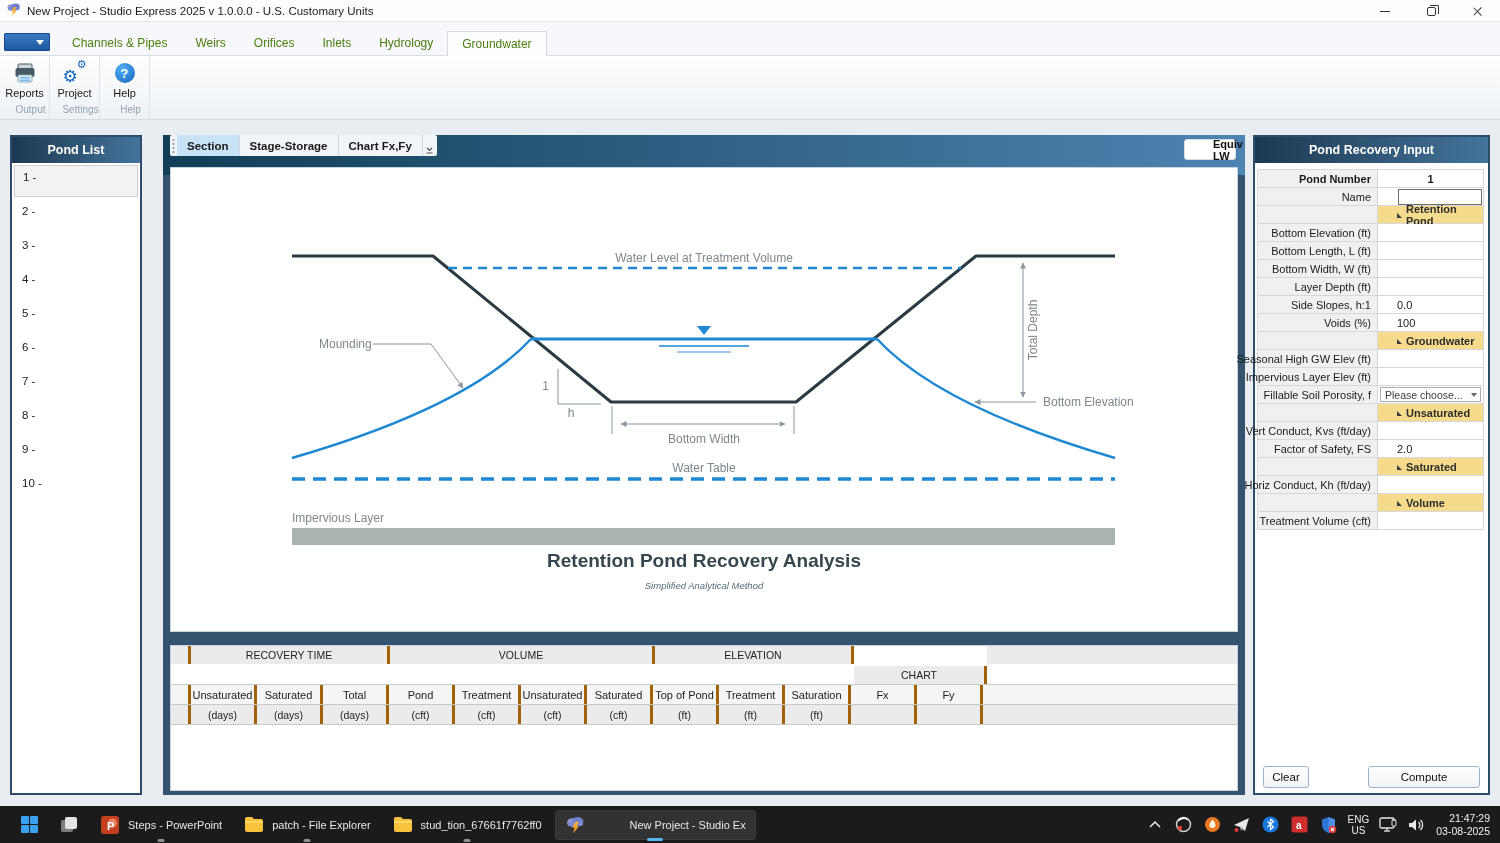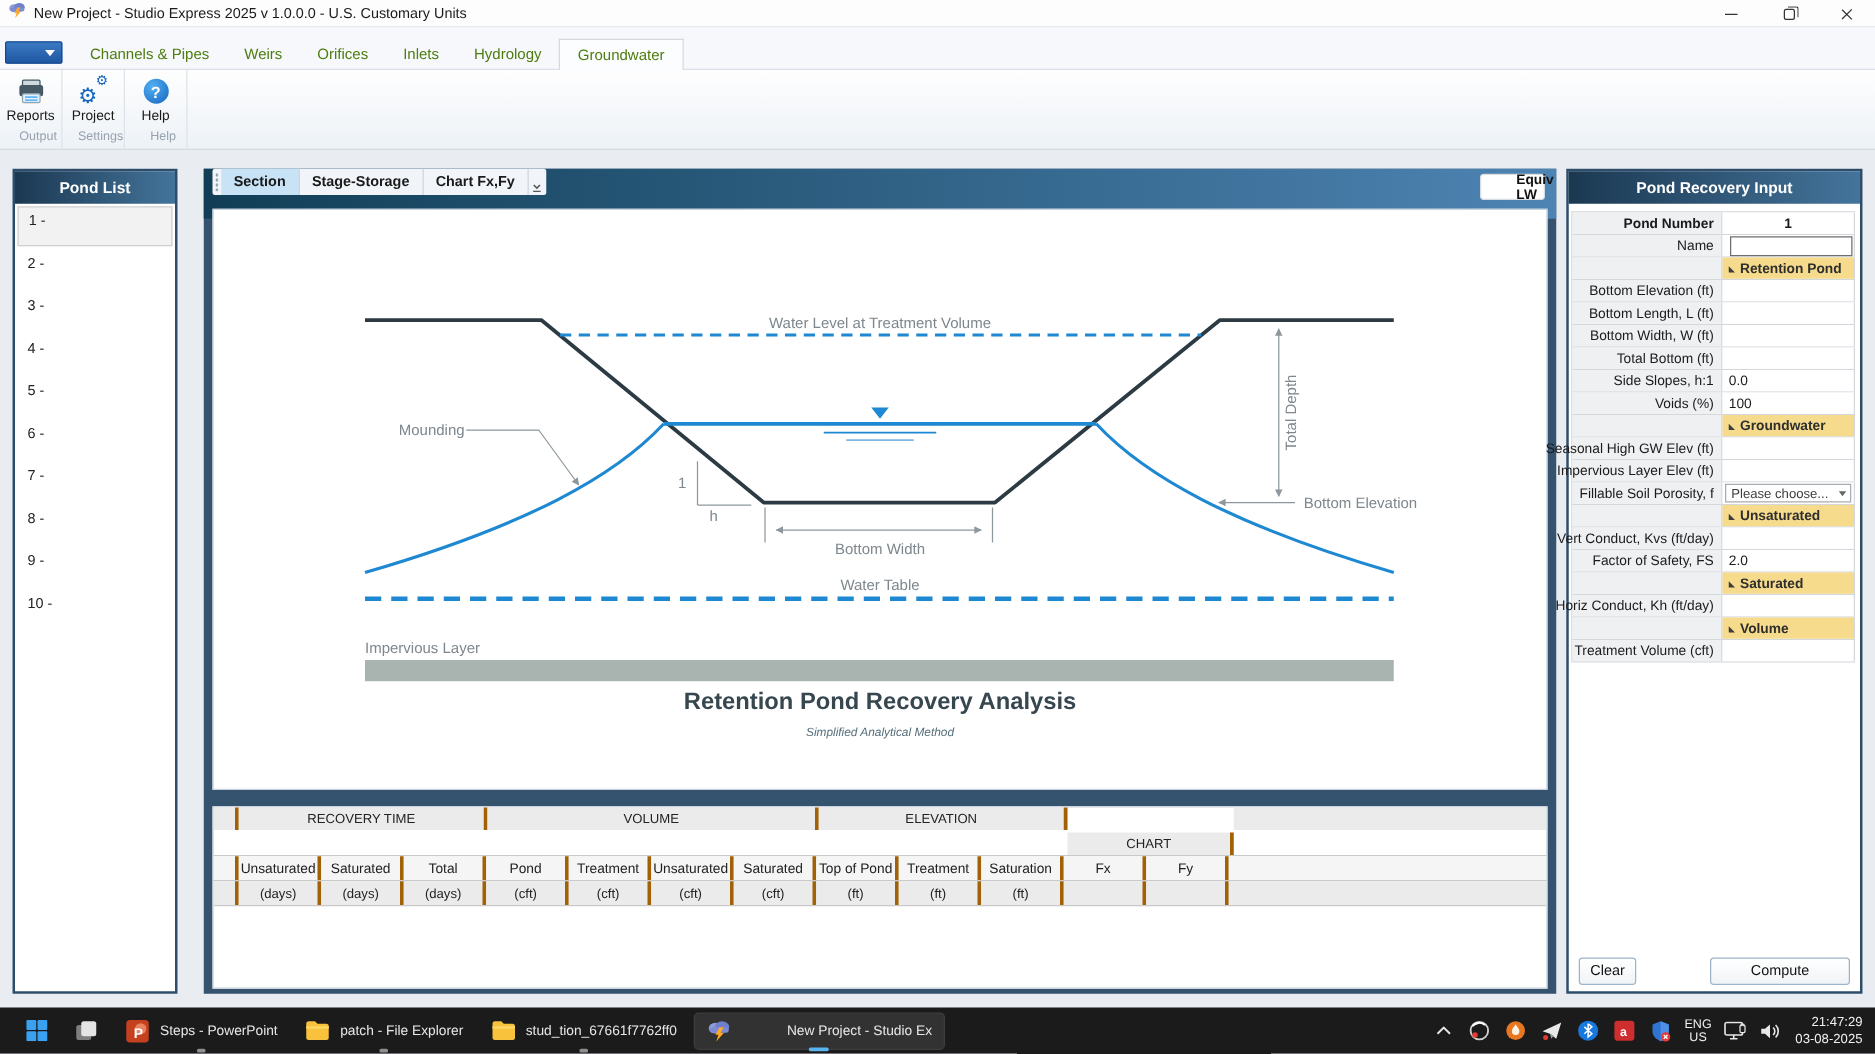--- a/index.html
+++ b/index.html
@@ -67,21 +67,21 @@
   .rt-unit { background:#ebebeb; font-size:10.5px; height:19px; }
   .rt-fill { flex:1; border-right:none; }
   .w3 { width:199px; } .w4 { width:265px; } .w3b { width:199px; } .w2 { width:133px;margin-top:20px; }
   .wc { width:66px; }
 
   
   #inputpanel { left:1253px; top:135px; width:237px; height:660px; }
   .igrid { margin:6px 4px 0 2px; border-top:1px solid #d4d8dc; border-left:1px solid #d4d8dc; }
   .igrow { display:flex; height:18px; border-bottom:1px solid #d4d8dc; }
   .igrow .lab { width:120px; background:#eef0f2; border-right:1px solid #d4d8dc; font-size:11px; color:#1a1a1a; display:flex; align-items:center; justify-content:flex-end; padding-right:6px; white-space:nowrap; }
-  .igrow .val { flex:1; background:#fff; font-size:11px; color:#1a1a1a; display:flex; align-items:center; padding-left:5px; border-right:1px solid #d4d8dc; }
+  .igrow .val { flex:1; background:#fff; font-size:11px; color:#1a1a1a; display:flex; align-items:center; padding-left:19px; border-right:1px solid #d4d8dc; }
   .igrow.bold .lab,.igrow.bold .val { font-weight:bold; }
   .igrow.bold .val { justify-content:center; padding-left:0; }
   .val.section { background:#f5db8b; font-weight:600; color:#2e2e2e; gap:4px; }
   .tri { width:0; height:0; border-right:5px solid transparent; border-bottom:5px solid #3c3c3c; margin-top:1px; }
   .name-input { width:100%; height:16px; margin:0 1px; border:1px solid #6e6e6e; font-size:11px; font-family:"Liberation Sans",sans-serif; padding:0 3px; }
   .combo { flex:1; height:15px; margin-right:2px; border:1px solid #a9acb0; background:#fff; display:flex; align-items:center; justify-content:space-between; padding:0 3px 0 4px; font-size:10.5px; color:#3c3c3c; }
   .combo .chev { width:0; height:0; border-left:3.5px solid transparent; border-right:3.5px solid transparent; border-top:4px solid #666; }
   .ipbuttons { position:absolute; left:0; bottom:5px; width:100%; display:flex; justify-content:space-between; padding:0 8px; }
   .ipbtn { height:22px; border:1px solid #9fb3c8; border-radius:3px; background:linear-gradient(#ffffff,#f0f3f6); font-size:11.5px; color:#111; display:flex; align-items:center; justify-content:center; }
   .ipbtn.clear { width:46px; } .ipbtn.compute { width:112px; }
@@ -346,21 +346,21 @@
             <span></span>
           </div>
       </div>
       <div class="igrow">
         <div class="lab">Bottom Width, W (ft)</div>
         <div class="val">
             <span></span>
           </div>
       </div>
       <div class="igrow">
-        <div class="lab">Total Bottom (ft)</div>
+        <div class="lab">Layer Depth (ft)</div>
         <div class="val">
             <span></span>
           </div>
       </div>
       <div class="igrow">
         <div class="lab">Side Slopes, h:1</div>
         <div class="val">
             <span>0.0</span>
           </div>
       </div>

